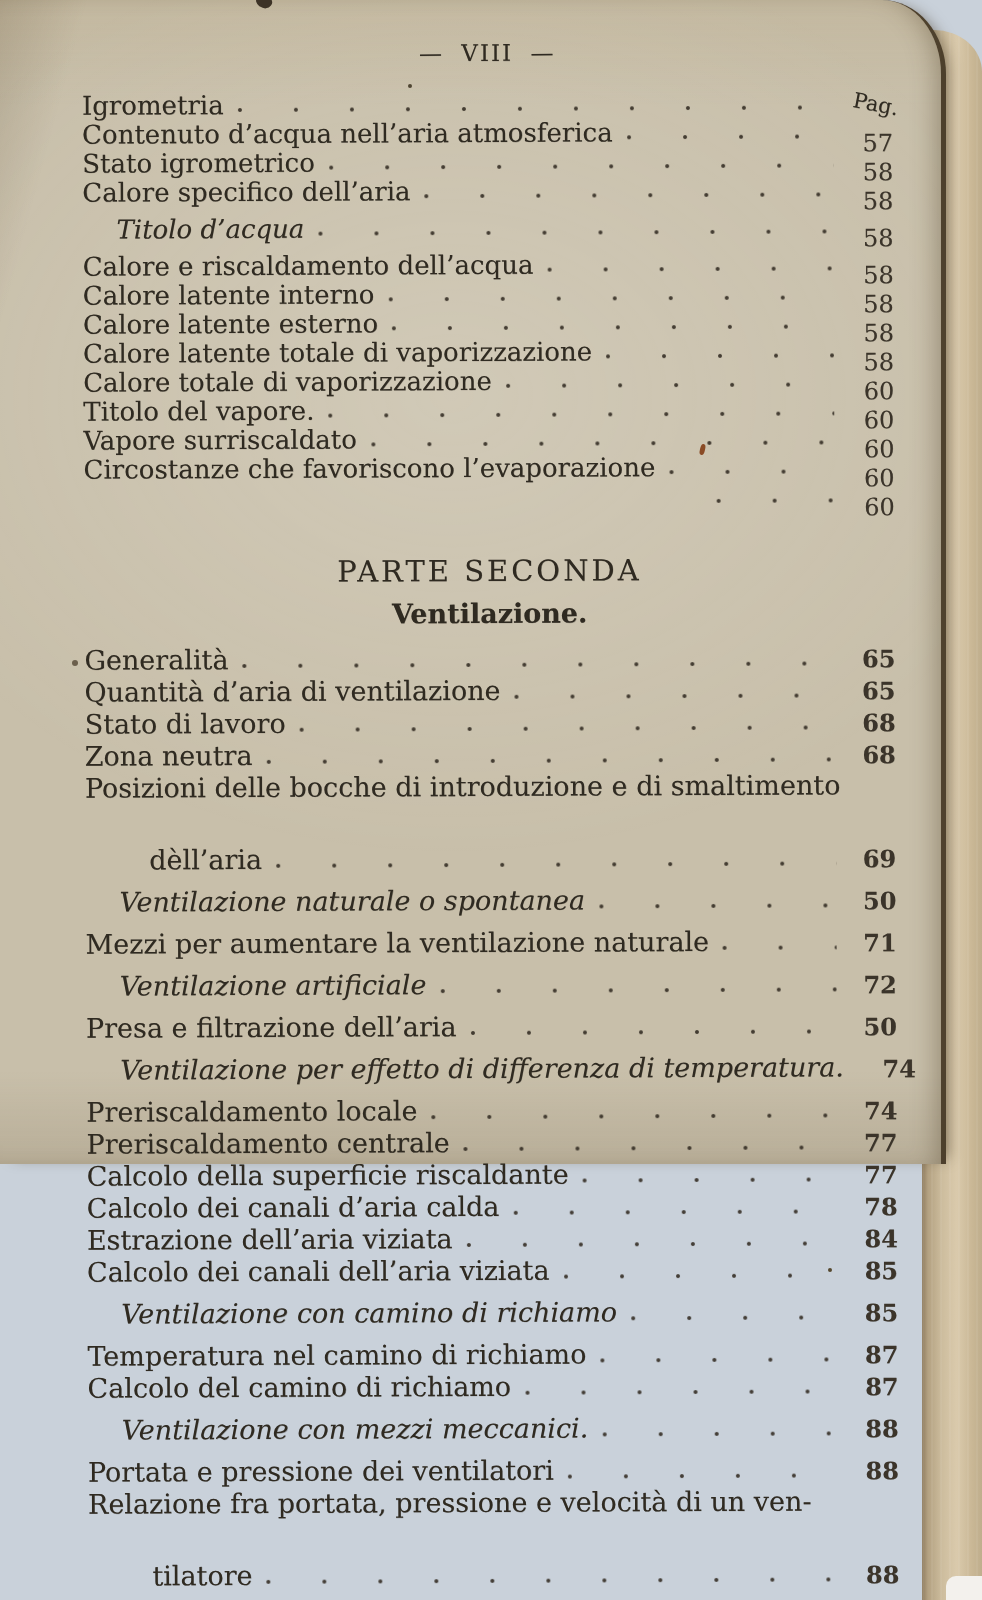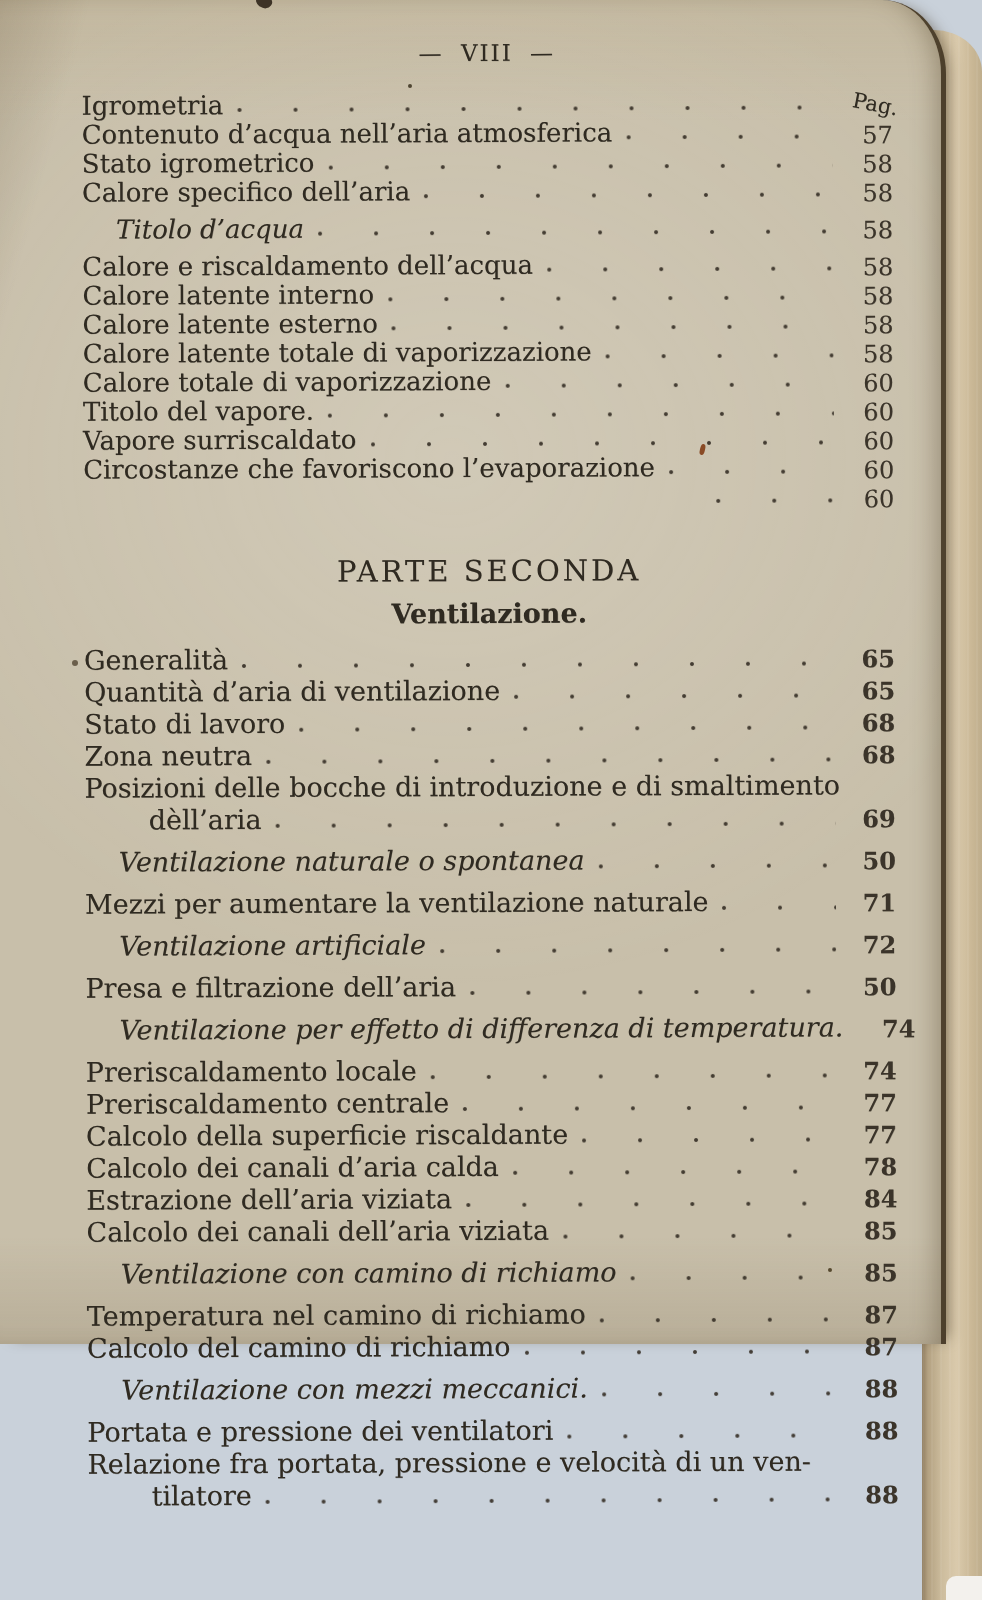--- a/index.html
+++ b/index.html
@@ -11,21 +11,21 @@
     border-top-right-radius:48px 42px;
     background:
       repeating-linear-gradient(90deg, rgba(255,255,255,.06) 0 2px, rgba(0,0,0,0) 2px 9px),
       linear-gradient(90deg,#8f7c5f 0%,#b3a181 10%,#cdbd9e 34%,#dacaac 58%,#c9b795 84%,#bfae8d 100%);}
 
   
   .white-sliver{position:absolute;left:946px;top:1576px;width:36px;height:24px;
     background:#f3f1ed;border-top-left-radius:10px;z-index:2;}
 
   
-  .paper{position:absolute;left:0;top:0;width:946px;height:1344px;box-sizing:border-box;
+  .paper{position:absolute;left:0;top:0;width:946px;height:1164px;box-sizing:border-box;
     border-right:5px solid rgba(62,48,29,.88);
     border-top-right-radius:64px 74px;z-index:3;
     box-shadow:8px 0 14px -6px rgba(60,45,25,.5), inset -16px 0 26px -12px rgba(70,55,30,.38);
     background:
       linear-gradient(105deg, rgba(92,74,48,.20) 0%, rgba(92,74,48,0) 7%),
       linear-gradient(0deg,   rgba(92,74,48,.15) 0%, rgba(92,74,48,0) 8%),
       linear-gradient(180deg, rgba(176,156,118,.20) 0%, rgba(176,156,118,0) 9%),
       radial-gradient(90% 55% at 48% 34%, rgba(255,255,250,.16), rgba(255,255,250,0) 72%),
       #c8bfaa;}
 
@@ -41,28 +41,28 @@
 
   .toc{font-size:26px;line-height:29px;}
   .toc.s1{margin-top:24px;}
   .toc.s2{margin-top:14px;font-size:27px;line-height:32px;}
 
   .entry .row{display:flex;align-items:flex-end;}
   .label,.l1{white-space:nowrap;}
   .italic{margin:8px 0;}
   .s2 .italic{margin:10px 0;}
   .italic .label{font-style:italic;padding-left:34px;}
-  .cont{padding-left:64px;}
+  .cont{padding-left:64px;margin-top:40px;}
   .leader{flex:1 1 auto;height:12px;margin:0 14px 5px 12px;
     background-image:radial-gradient(circle 2.4px at 4px 7px, rgba(52,45,36,.9) 60%, rgba(52,45,36,0) 100%);
     background-size:56px 12px;background-repeat:repeat-x;}
   .nodots .leader{background:none;}
   .num{min-width:46px;text-align:right;font-size:24px;position:relative;white-space:nowrap;
     color:#3b342a;}
-  .s1 .num{top:4px;}
+  .s1 .num{top:12px;}
   .s2 .num{top:2px;font-weight:bold;}
   .trailing .leader{flex:0 0 120px;margin-left:auto;}
 
   .part-title{margin-top:42px;text-align:center;font-size:29px;letter-spacing:3px;}
   .part-subtitle{margin-top:10px;text-align:center;font-size:27px;font-weight:bold;}
 
   
   .speck{position:absolute;border-radius:50%;z-index:4;}
   .speck-top{left:256px;top:-5px;width:16px;height:13px;background:#3d3326;
     transform:rotate(35deg);border-radius:60% 40% 55% 45%;}

